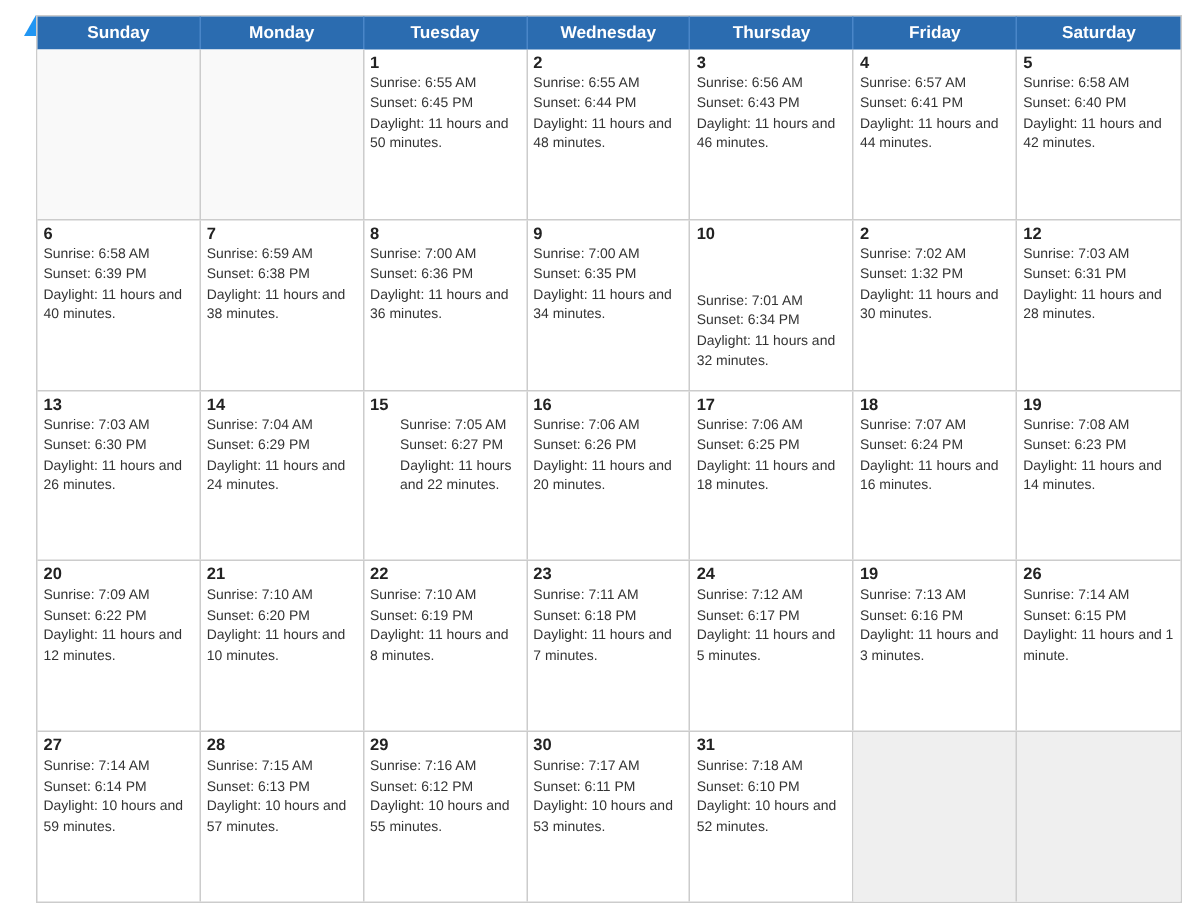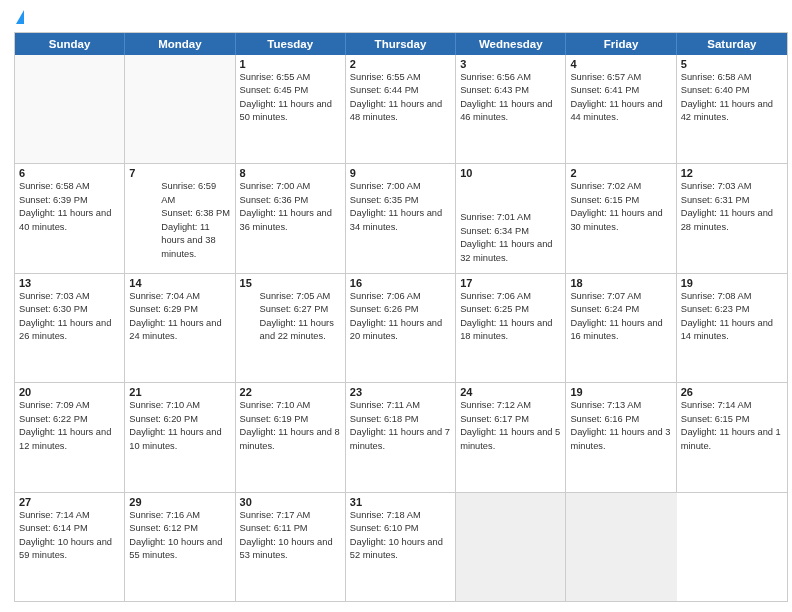--- a/index.html
+++ b/index.html
@@ -8,21 +8,21 @@
       background: #fff;
       width: 792px;
       height: 612px;
       overflow: hidden;
     }
     .page {
       width: 792px;
       height: 612px;
       padding: 10px 4px 10px 14px;
       display: flex;
-      flex-direction: column;
+      flex-direction: row;
     }
     .header {
       display: flex;
       justify-content: space-between;
       align-items: flex-start;
       margin-bottom: 6px;
     }
     .logo {
       display: flex;
       flex-direction: column;
@@ -125,22 +125,22 @@
       <div class="month-title"></div>
       <div class="location"></div>
     </div>
   </div>
 
   <div class="calendar">
     <div class="cal-header-row" id="cal-header">
         <div class="cal-header-cell">Sunday</div>
         <div class="cal-header-cell">Monday</div>
         <div class="cal-header-cell">Tuesday</div>
+        <div class="cal-header-cell">Wednesday</div>
         <div class="cal-header-cell">Thursday</div>
-        <div class="cal-header-cell">Wednesday</div>
         <div class="cal-header-cell">Friday</div>
         <div class="cal-header-cell">Saturday</div>
       </div>
     <div class="cal-body" id="cal-body">
         <div class="cal-week">
           <div class="cal-cell empty"></div>
           <div class="cal-cell empty"></div>
           <div class="cal-cell">
             <span class="day-num">1</span>
             <div class="day-info" style="white-space: pre-line;">Sunrise: 6:55 AM
@@ -174,21 +174,21 @@
         </div>
         <div class="cal-week">
           <div class="cal-cell">
             <span class="day-num">6</span>
             <div class="day-info" style="white-space: pre-line;">Sunrise: 6:58 AM
 Sunset: 6:39 PM
 Daylight: 11 hours and 40 minutes.</div>
           </div>
           <div class="cal-cell">
             <span class="day-num">7</span>
-            <div class="day-info" style="white-space: pre-line; margin-left: 32px;">Sunrise: 6:59 AM
+            <div class="day-info" style="white-space: pre-line;">Sunrise: 6:59 AM
 Sunset: 6:38 PM
 Daylight: 11 hours and 38 minutes.</div>
           </div>
           <div class="cal-cell">
             <span class="day-num">8</span>
             <div class="day-info" style="white-space: pre-line;">Sunrise: 7:00 AM
 Sunset: 6:36 PM
 Daylight: 11 hours and 36 minutes.</div>
           </div>
           <div class="cal-cell">
@@ -199,21 +199,21 @@
           </div>
           <div class="cal-cell">
             <span class="day-num">10</span>
             <div class="day-info" style="white-space: pre-line; margin-top: 32px;">Sunrise: 7:01 AM
 Sunset: 6:34 PM
 Daylight: 11 hours and 32 minutes.</div>
           </div>
           <div class="cal-cell">
             <span class="day-num">2</span>
             <div class="day-info" style="white-space: pre-line;">Sunrise: 7:02 AM
-Sunset: 6:15 PM
+Sunset: 1:32 PM
 Daylight: 11 hours and 30 minutes.</div>
           </div>
           <div class="cal-cell">
             <span class="day-num">12</span>
             <div class="day-info" style="white-space: pre-line;">Sunrise: 7:03 AM
 Sunset: 6:31 PM
 Daylight: 11 hours and 28 minutes.</div>
           </div>
         </div>
         <div class="cal-week">
@@ -303,20 +303,26 @@
 Sunset: 6:15 PM
 Daylight: 11 hours and 1 minute.</div>
           </div>
         </div>
         <div class="cal-week">
           <div class="cal-cell">
             <span class="day-num">27</span>
             <div class="day-info" style="white-space: pre-line;">Sunrise: 7:14 AM
 Sunset: 6:14 PM
 Daylight: 10 hours and 59 minutes.</div>
+          </div>
+          <div class="cal-cell">
+            <span class="day-num">28</span>
+            <div class="day-info" style="white-space: pre-line;">Sunrise: 7:15 AM
+Sunset: 6:13 PM
+Daylight: 10 hours and 57 minutes.</div>
           </div>
           <div class="cal-cell">
             <span class="day-num">29</span>
             <div class="day-info" style="white-space: pre-line;">Sunrise: 7:16 AM
 Sunset: 6:12 PM
 Daylight: 10 hours and 55 minutes.</div>
           </div>
           <div class="cal-cell">
             <span class="day-num">30</span>
             <div class="day-info" style="white-space: pre-line;">Sunrise: 7:17 AM

